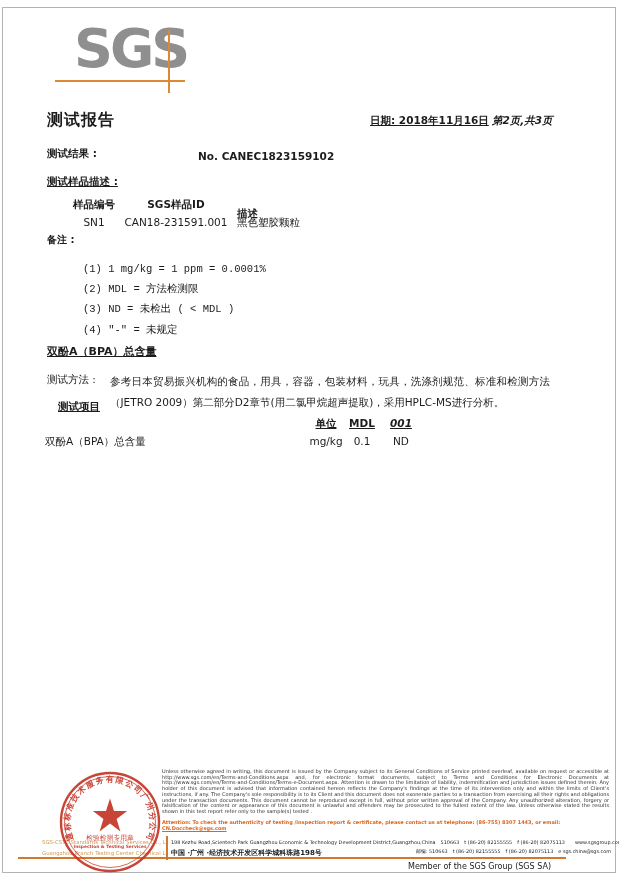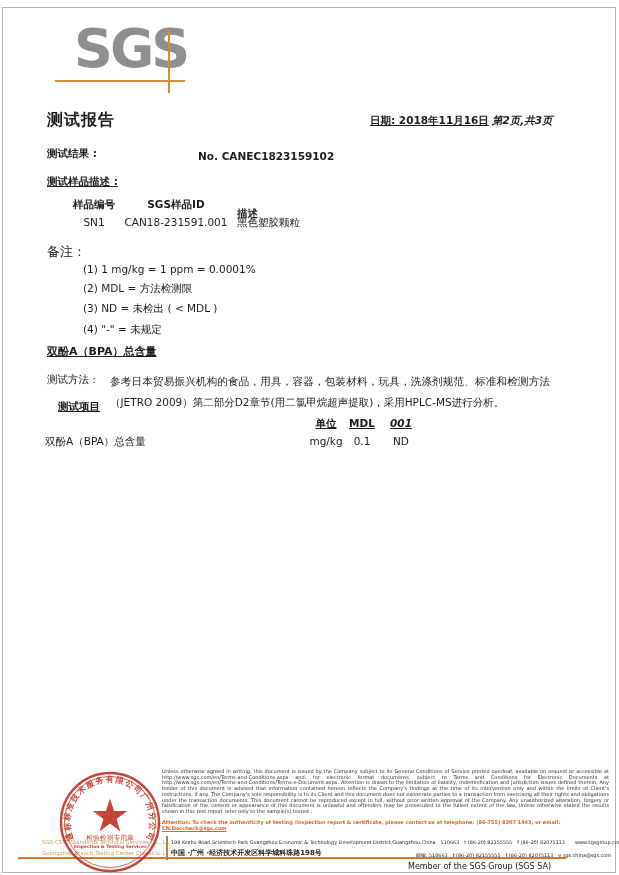--- a/index.html
+++ b/index.html
@@ -21,36 +21,36 @@
 
   .results-label { position:absolute; left:47px; top:147px; font-size:10.5px; font-weight:bold; }
   .sample-heading { position:absolute; left:47px; top:175px; font-size:10.5px; font-weight:bold; text-decoration:underline; }
 
   .cell { position:absolute; font-size:10.5px; }
   .cell.b { font-weight:bold; }
   .cell.c { text-align:center; }
   .cell.u { text-decoration:underline; }
   .cell.i { font-style:italic; }
 
-  .notes-label { position:absolute; left:47px; top:243px; font-size:13px; }
+  .notes-label { position:absolute; left:47px; top:233px; font-size:10px;font-weight:bold; }
   .notes { position:absolute; left:83px; top:263px; font-size:10.5px; }
-  .notes div { margin-bottom:6.5px; }
+  .notes div { margin-bottom:6.5px;font-family:Liberation Mono, monospace; }
 
   .bpa-heading { position:absolute; left:47px; top:344px; font-size:11px; font-weight:bold; text-decoration:underline; }
   .method-label { position:absolute; left:47px; top:373px; font-size:10.5px; }
   .method-text { position:absolute; left:110px; top:371px; width:440px; font-size:10.5px; line-height:20.5px; text-align:justify; }
 
   
   .legal { position:absolute; left:162px; top:769px; width:447px; font-size:5px; line-height:5.7px; text-align:justify; color:#2e2e2e; }
   .attention { position:absolute; left:162px; top:820px; width:447px; font-size:5px; line-height:5.8px; font-weight:bold; color:#d9651f; }
   .attention .email { text-decoration:underline; }
   .company1 { position:absolute; left:42px; top:839px; width:124px; font-size:5.4px; color:#d09a55; white-space:nowrap; overflow:hidden; }
   .company2 { position:absolute; left:42px; top:850px; width:124px; font-size:5.4px; color:#d09a55; white-space:nowrap; overflow:hidden; }
   .vdiv { position:absolute; left:166px; top:836px; width:1.5px; height:24px; background:#d2772e; }
-  .addr { position:absolute; left:171px; width:440px; display:flex; align-items:flex-end; gap:5px; white-space:nowrap; color:#222; }
+  .addr { position:absolute; left:171px; width:440px; display:flex; align-items:flex-start; gap:5px; white-space:nowrap; color:#222; }
   .addr1 { top:839px; font-size:4.9px; }
   .addr2 { top:848px; font-size:4.9px; }
   .addr2 .cjk { font-size:7px; font-weight:bold; }
   .addr .sp { flex:1; }
   .hr-orange { position:absolute; left:18px; top:857px; width:548px; height:2px; background:#d2772e; }
   .member { position:absolute; left:408px; top:862px; font-size:8px; color:#1a1a1a; }
 
   .stamp { position:absolute; left:58px; top:770px; opacity:0.92; }
 </style>
 </head>

